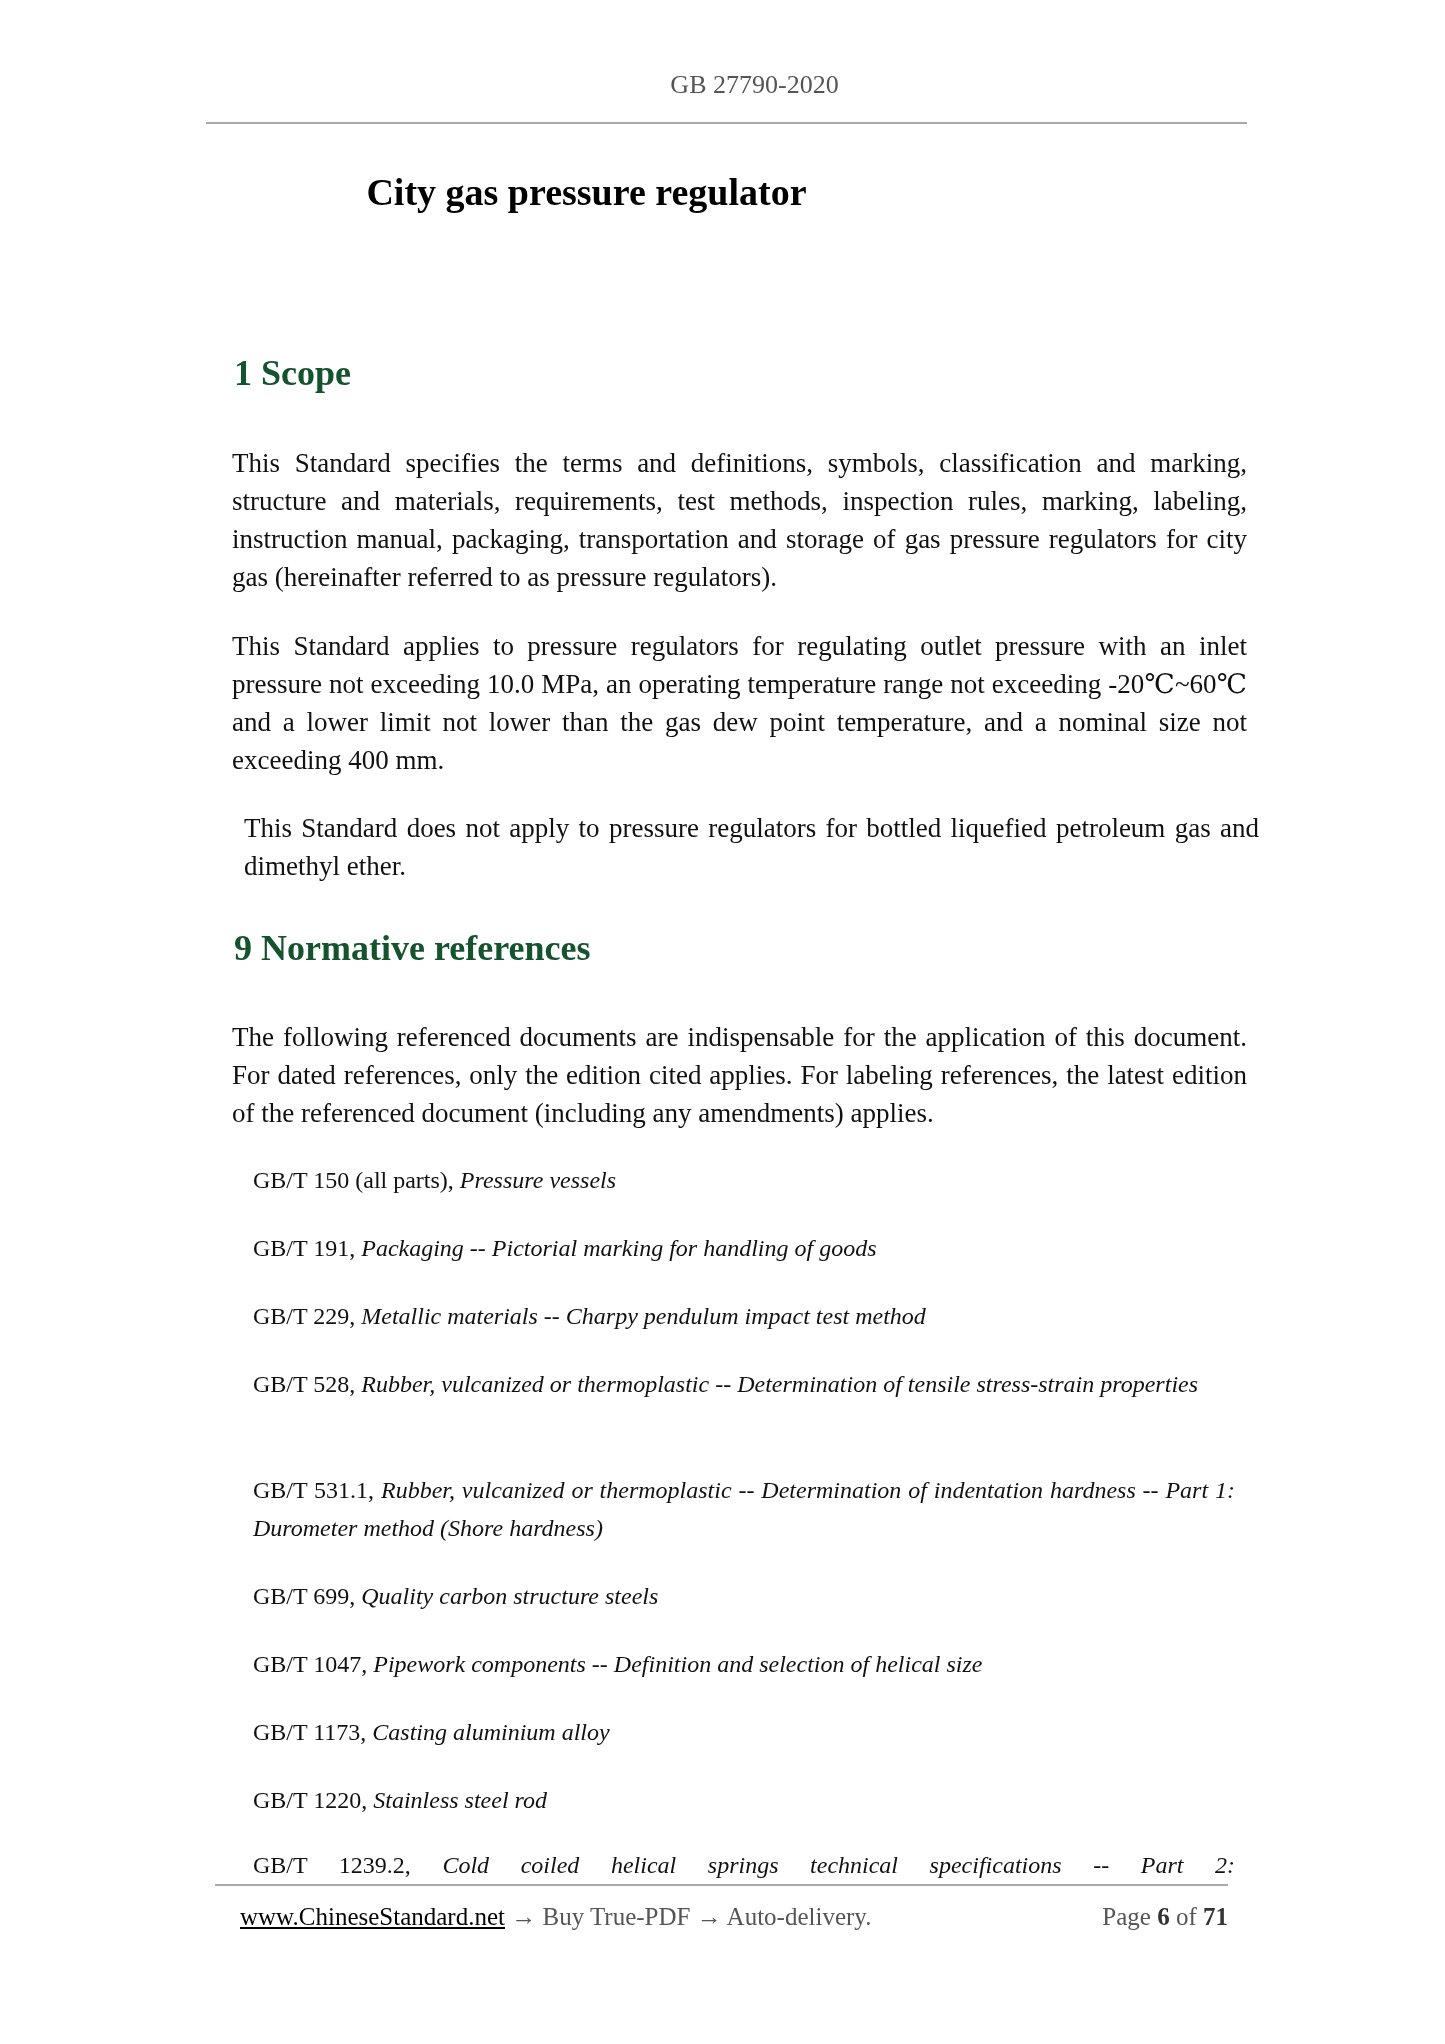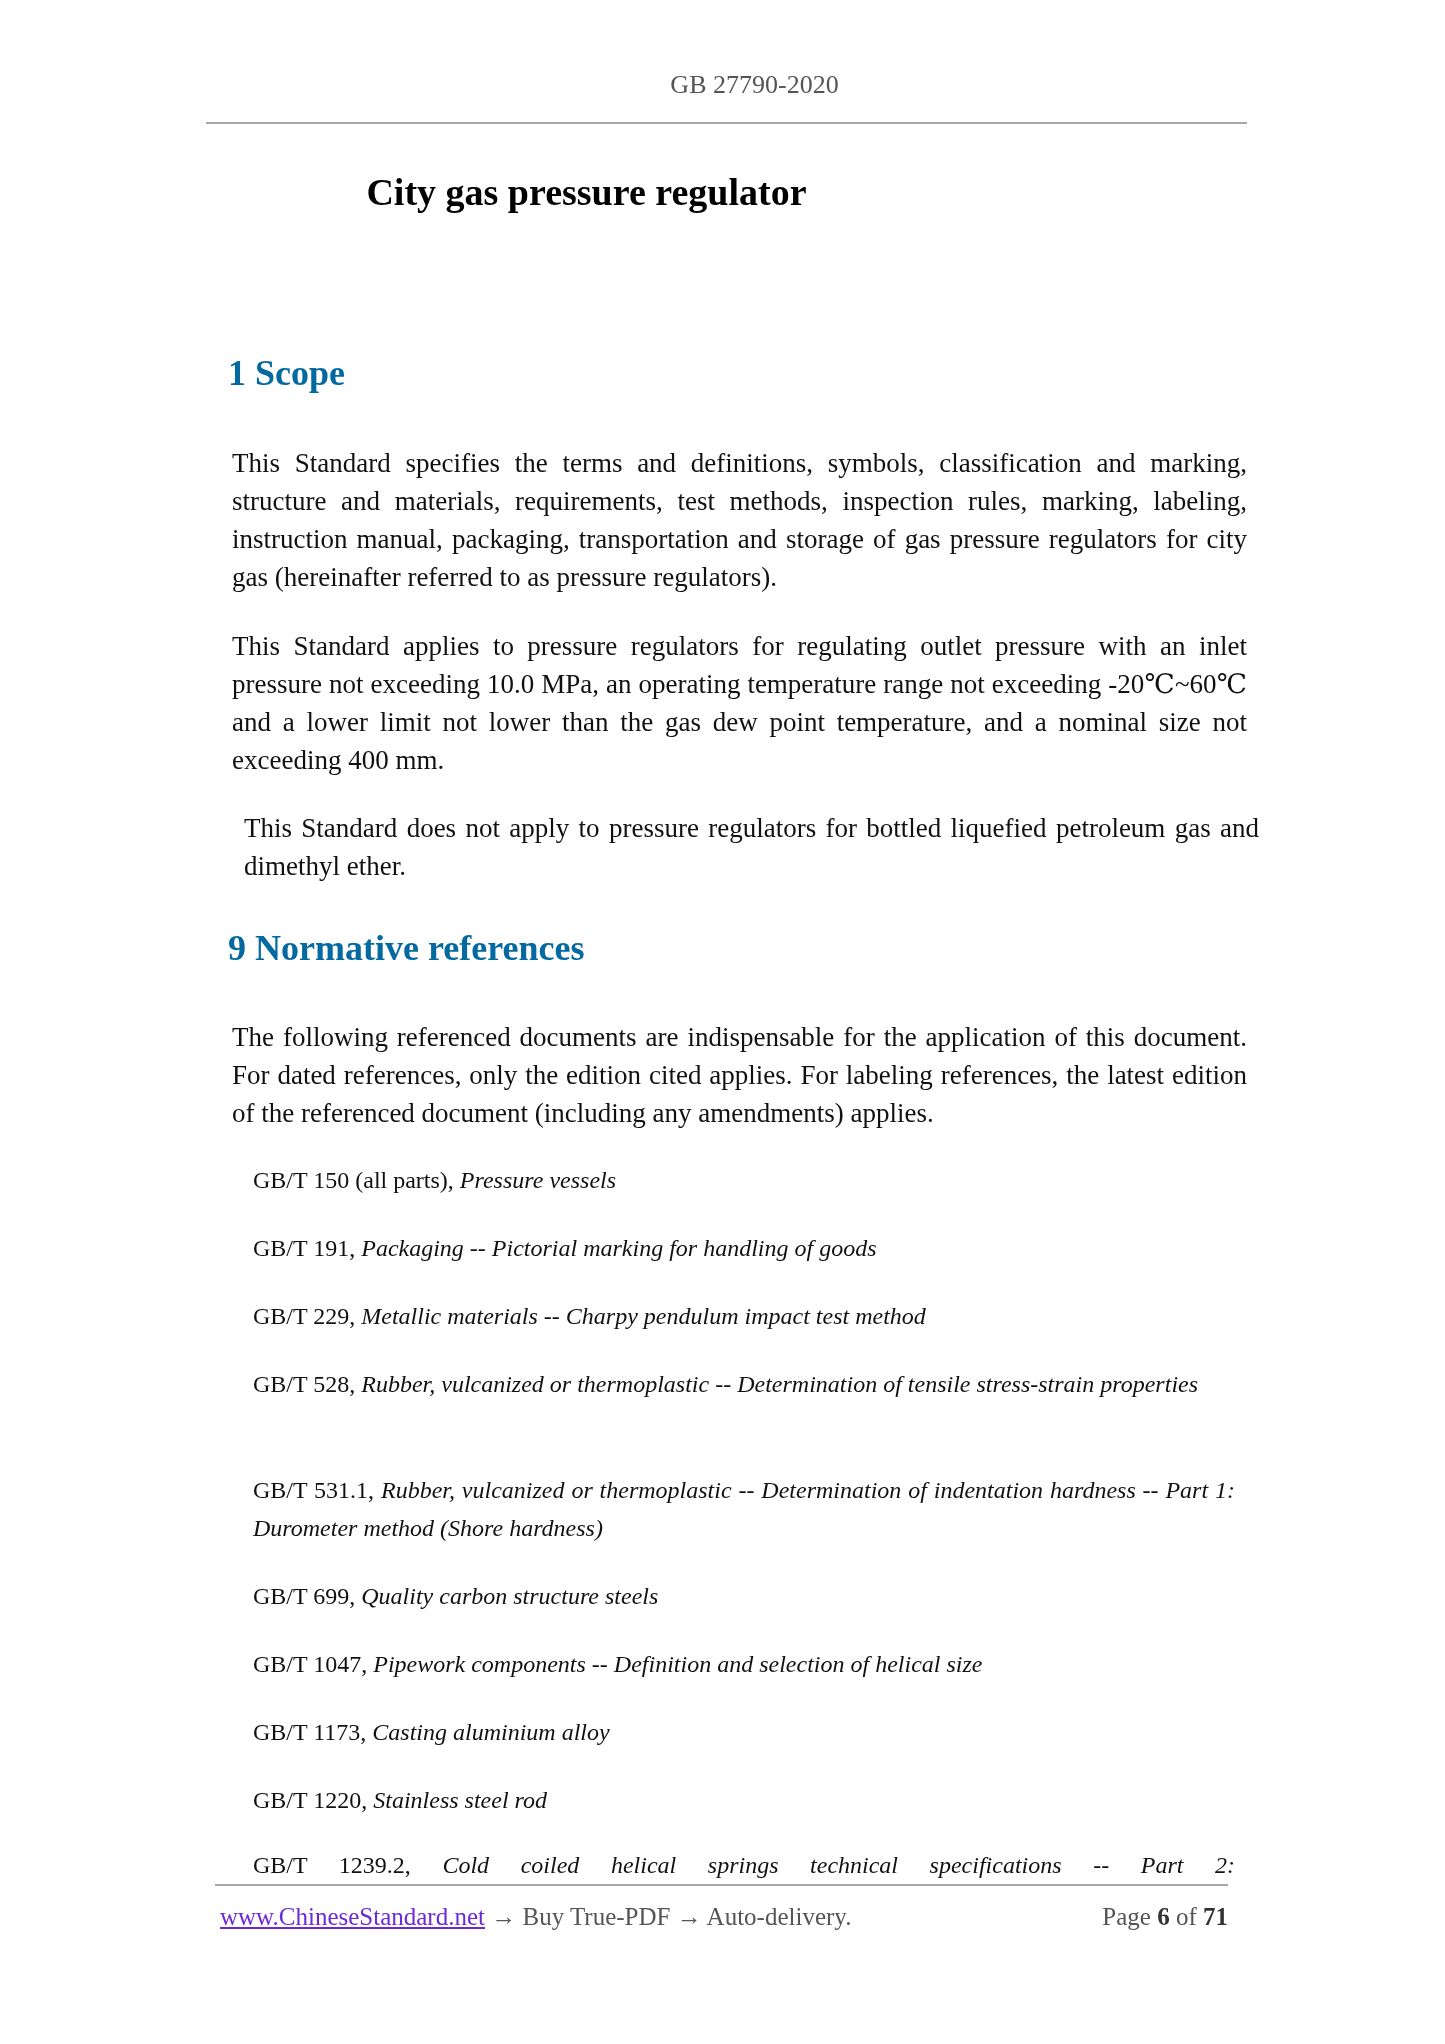--- a/index.html
+++ b/index.html
@@ -2,27 +2,27 @@
 <html><head>
 <meta charset="utf-8">
 <style>
   html, body { margin: 0; padding: 0; background: #ffffff; }
   body { width: 1445px; height: 2044px; position: relative; overflow: hidden;
          font-family: "Liberation Serif", "DejaVu Serif", serif; color: #111; }
   .abs { position: absolute; }
   .header-text { left: 0; width: 1445px; top: 70px; text-align: center; font-size: 26px; color: #555; padding-left: 32px; }
   .header-rule { left: 206px; width: 1041px; top: 122px; height: 0; border-top: 2px solid #a8a8a8; }
   .title { left: 0; width: 1173px; top: 170px; text-align: center; font-size: 38px; font-weight: bold; color: #000; }
-  .h1 { left: 228px; font-size: 36px; font-weight: bold; color: #0369a1; }
+  .h1 { left: 234px; font-size: 36px; font-weight: bold; color: #14532d; }
   .para { left: 232px; width: 1015px; font-size: 27px; line-height: 38px; text-align: justify; }
   .ref { left: 253px; width: 982px; font-size: 24px; line-height: 38px; text-align: justify; }
   .ref .title-it { font-style: italic; }
   .footer-rule { left: 215px; width: 1013px; top: 1884px; height: 0; border-top: 2px solid #a8a8a8; }
   .footer { left: 220px; width: 1008px; top: 1903px; font-size: 25px; color: #555; display: flex; justify-content: space-between; }
-  .footer a { color: #6d28d9; text-decoration: underline; }
+  .footer a { color: #000000; text-decoration: underline; margin-left: 20px; }
   .footer .pg b { color: #333; }
 </style>
 </head>
 <body>
 
 <div class="abs header-text">GB 27790-2020</div>
 <div class="abs header-rule"></div>
 
 <div class="abs title">City gas pressure regulator</div>
 

